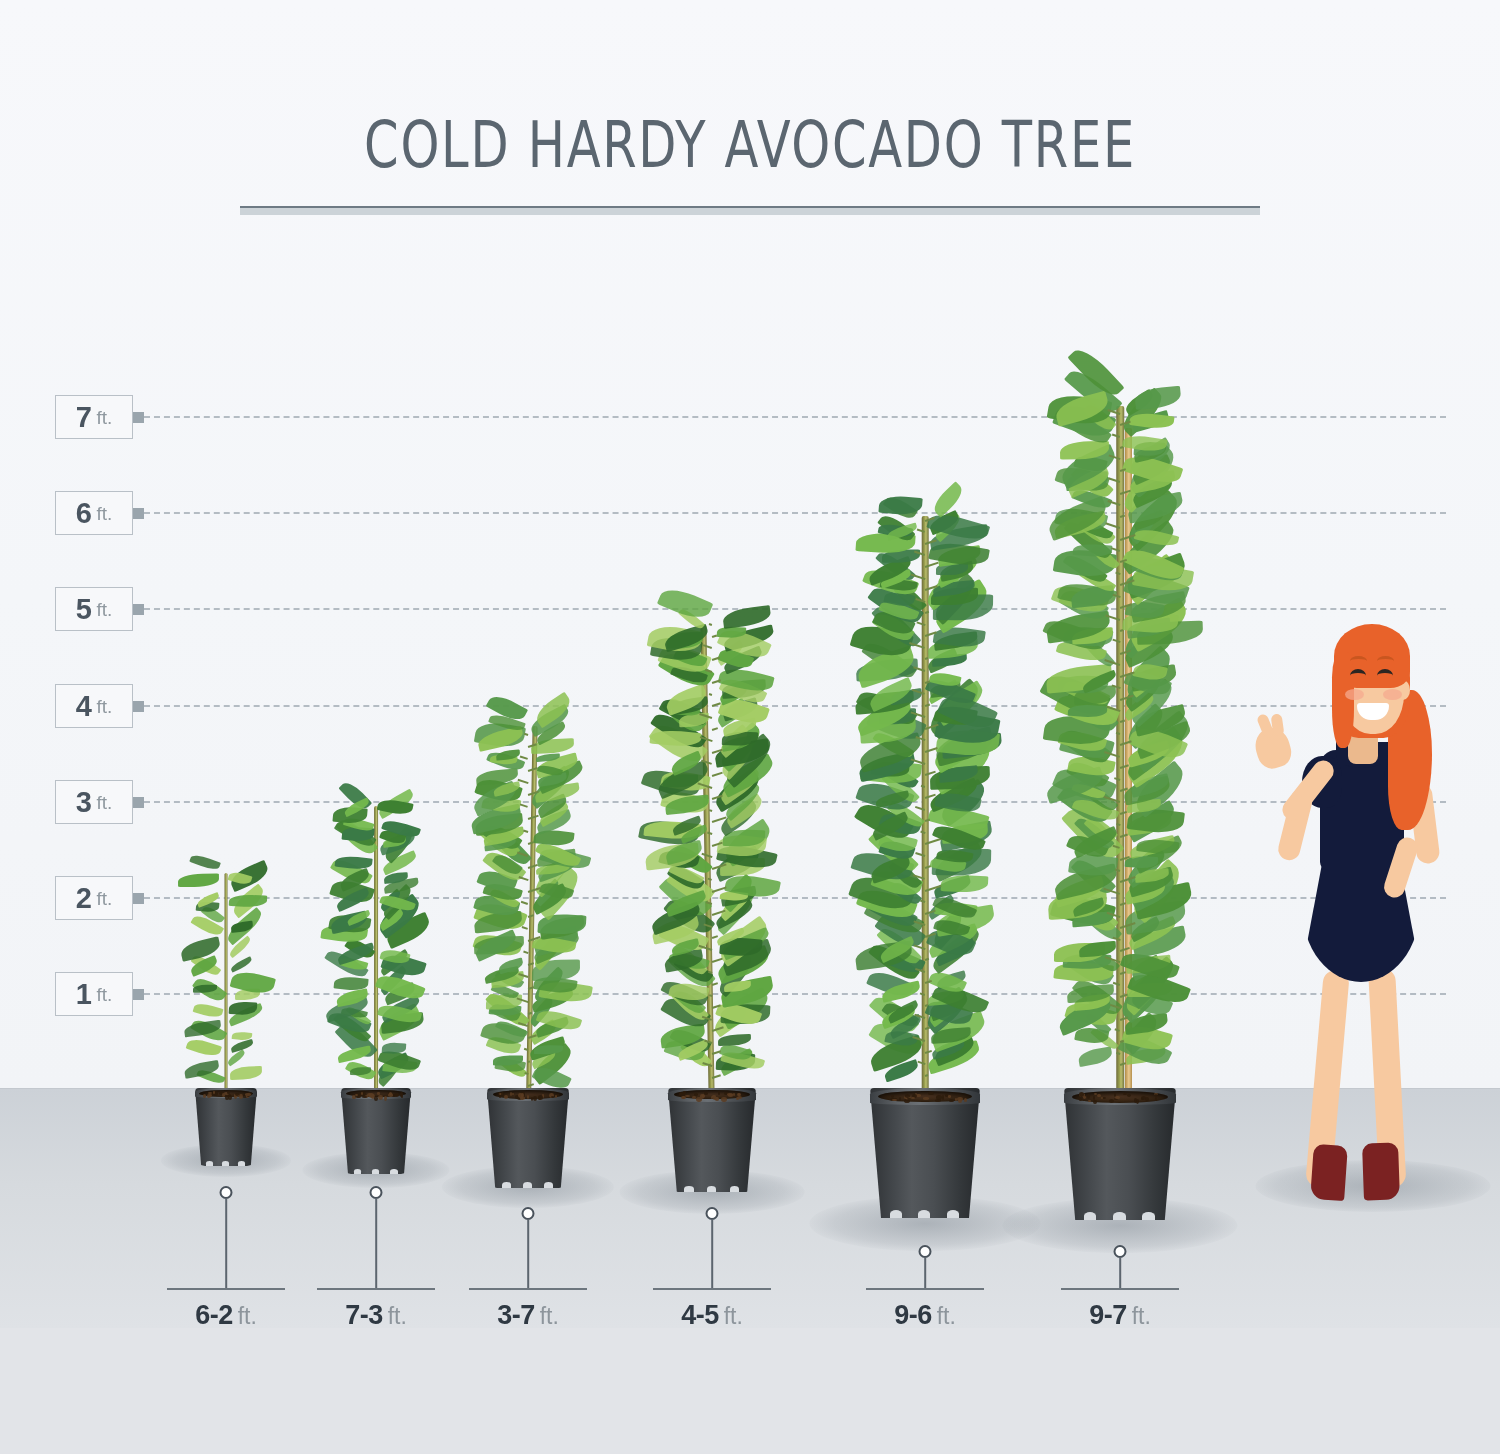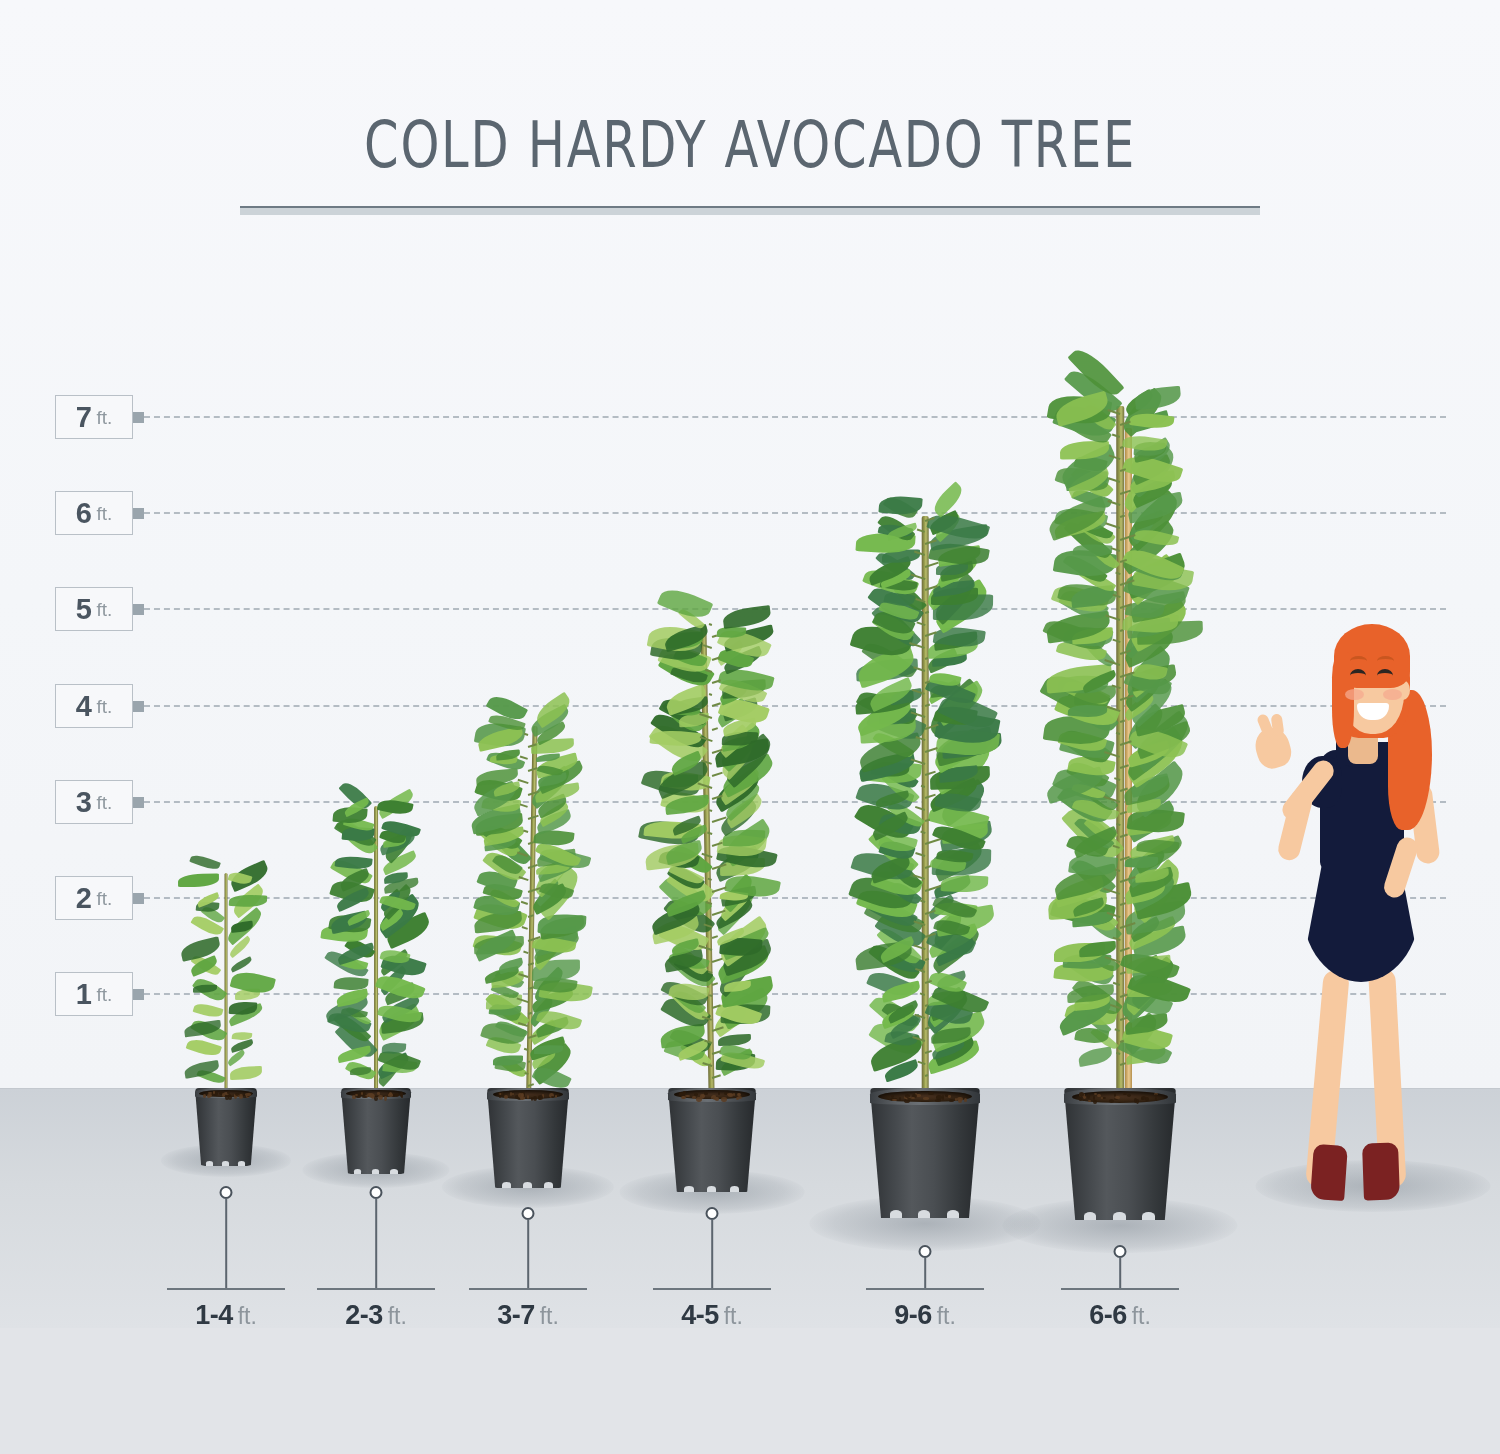--- a/index.html
+++ b/index.html
@@ -1380,27 +1380,27 @@
                 border-radius:50%;background:#f5a98f;opacity:.75;"></div>
     <div style="position:absolute;left:107px;bottom:480px;width:32px;height:17px;
                 background:#ffffff;border-radius:4px 4px 18px 18px;"></div>
   </div>
 
   <div id="callouts-layer">
       <div class="callout" style="left: 226px; top: 1186px; width: 0px;">
         <div class="dot"></div>
         <div class="stalk" style="height: 90px;"></div>
         <div class="base" style="top: 102px;"></div>
-        <div class="lbl" style="top: 116px;"><b>1-4</b><span>ft.</span></div>
+        <div class="lbl" style="top: 116px;"><b>6-2</b><span>ft.</span></div>
       </div>
       <div class="callout" style="left: 376px; top: 1186px; width: 0px;">
         <div class="dot"></div>
         <div class="stalk" style="height: 90px;"></div>
         <div class="base" style="top: 102px;"></div>
-        <div class="lbl" style="top: 116px;"><b>2-3</b><span>ft.</span></div>
+        <div class="lbl" style="top: 116px;"><b>7-3</b><span>ft.</span></div>
       </div>
       <div class="callout" style="left: 528px; top: 1207px; width: 0px;">
         <div class="dot"></div>
         <div class="stalk" style="height: 69px;"></div>
         <div class="base" style="top: 81px;"></div>
         <div class="lbl" style="top: 95px;"><b>3-7</b><span>ft.</span></div>
       </div>
       <div class="callout" style="left: 712px; top: 1207px; width: 0px;">
         <div class="dot"></div>
         <div class="stalk" style="height: 69px;"></div>
@@ -1410,17 +1410,17 @@
       <div class="callout" style="left: 925px; top: 1245px; width: 0px;">
         <div class="dot"></div>
         <div class="stalk" style="height: 31px;"></div>
         <div class="base" style="top: 43px;"></div>
         <div class="lbl" style="top: 57px;"><b>9-6</b><span>ft.</span></div>
       </div>
       <div class="callout" style="left: 1120px; top: 1245px; width: 0px;">
         <div class="dot"></div>
         <div class="stalk" style="height: 31px;"></div>
         <div class="base" style="top: 43px;"></div>
-        <div class="lbl" style="top: 57px;"><b>6-6</b><span>ft.</span></div>
+        <div class="lbl" style="top: 57px;"><b>9-7</b><span>ft.</span></div>
       </div>
     </div>
 
 </div>
 
 </body></html>

